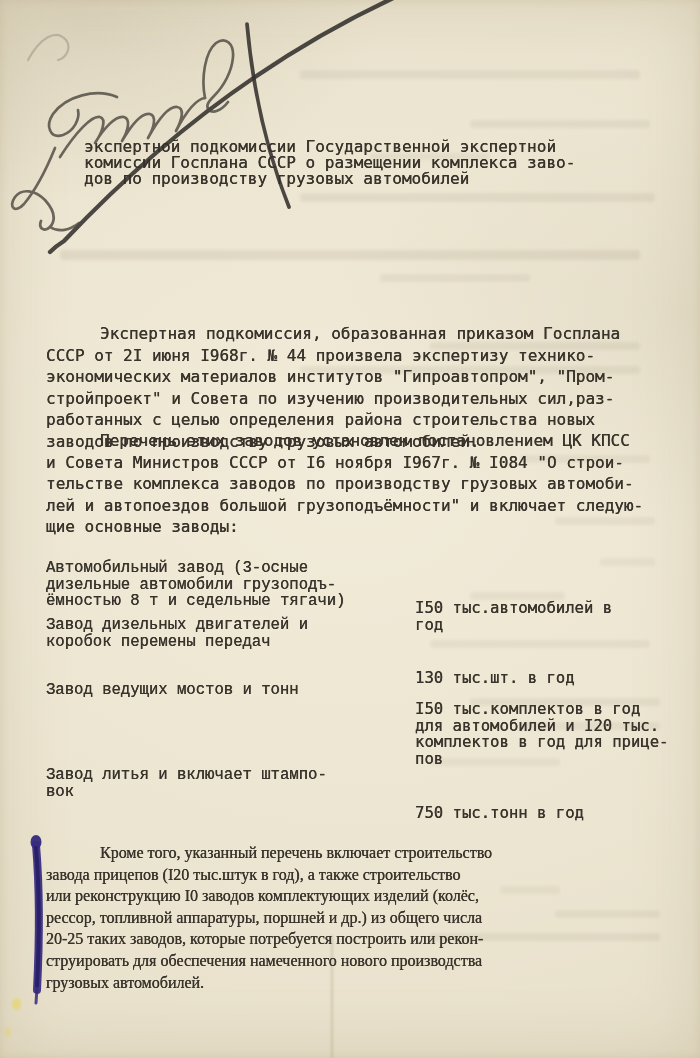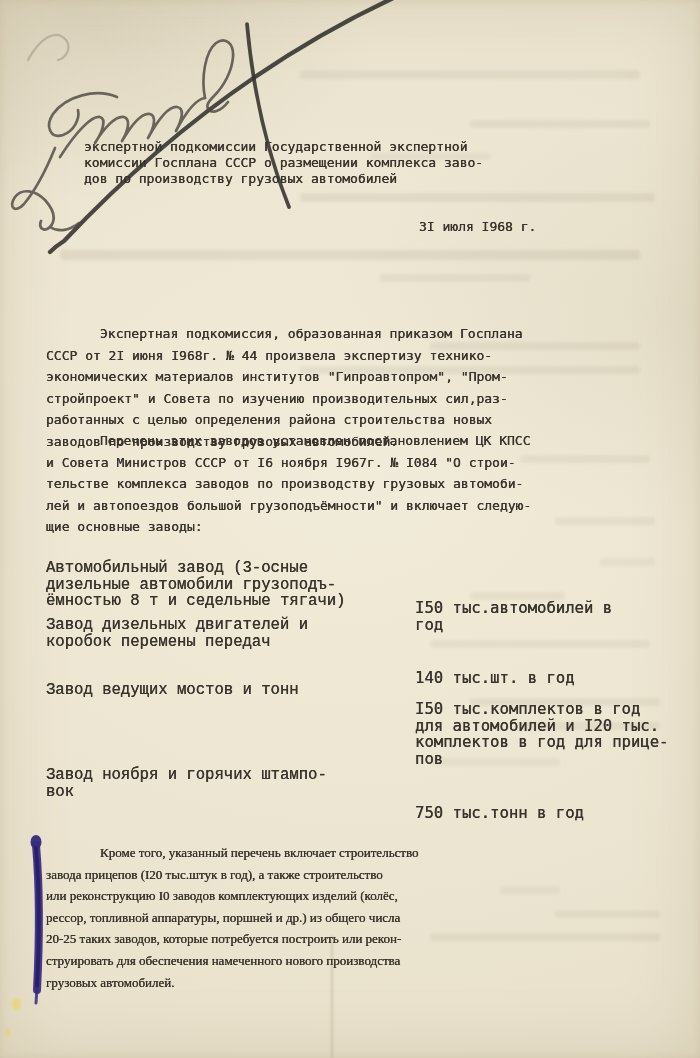--- a/index.html
+++ b/index.html
@@ -6,21 +6,21 @@
   .page{
     position:relative;width:700px;height:1058px;overflow:hidden;
     font-family:"DejaVu Sans Mono","Liberation Mono",monospace;
     color:#38332b;
     background:
       radial-gradient(ellipse 420px 260px at 12% 2%, rgba(186,176,148,.28), transparent 70%),
       radial-gradient(ellipse 500px 300px at 96% 30%, rgba(197,188,158,.20), transparent 70%),
       radial-gradient(ellipse 900px 700px at 50% 45%, #f1ebd9 0%, #ece5d1 55%, #e7dfc9 100%);
     box-shadow:inset 0 0 70px rgba(145,125,85,.20), inset 0 0 8px rgba(145,125,85,.15);
   }
-  .typed{position:absolute;white-space:pre-line;font-size:13px;line-height:21.6px;
+  .typed{position:absolute;white-space:pre-line;font-size:16px;line-height:21.6px;
     text-shadow:0 0 .5px rgba(56,51,43,.95), .4px .3px 0 rgba(56,51,43,.28);}
   .title{left:254px;top:113px;font-size:16px;letter-spacing:.4px;line-height:22px;}
   .subtitle{left:84px;top:139px;line-height:15.8px;}
   .date{left:419px;top:216px;}
   .p1{left:46px;top:287px;text-indent:54px;width:600px;margin-top:36px;}
   .p2{left:46px;top:430px;text-indent:54px;width:600px;}
   .p3{left:46px;top:842px;text-indent:54px;width:620px;font-family:Liberation Serif, serif;}
   .fname,.fcap{position:absolute;white-space:pre-line;font-size:15.6px;line-height:16.6px;
     text-shadow:0 0 .5px rgba(56,51,43,.95), .4px .3px 0 rgba(56,51,43,.28);}
   .fname{left:46px;font-family:Liberation Mono, monospace;}
@@ -64,48 +64,47 @@
   <div class="bleed" style="left:555px;top:910px;width:105px;height:8px;opacity:.09"></div>
   <div class="bleed" style="left:430px;top:933px;width:230px;height:8px;opacity:.10"></div>
   <div class="crease"></div>
   <div class="spot-y1"></div>
   <div class="spot-y2"></div>
 
   <div class="content">
     <div class="typed subtitle">экспертной подкомиссии Государственной экспертной
 комиссии Госплана СССР о размещении комплекса заво-
 дов по производству грузовых автомобилей</div>
-    <div class="typed date">3I июля I968 г.</div>
     <div class="typed p1">Экспертная подкомиссия, образованная приказом Госплана
 СССР от 2I июня I968г. № 44 произвела экспертизу технико-
 экономических материалов институтов "Гипроавтопром", "Пром-
 стройпроект" и Совета по изучению производительных сил,раз-
 работанных с целью определения района строительства новых
 заводов по производству грузовых автомобилей.</div>
     <div class="typed p2">Перечень этих заводов установлен постановлением ЦК КПСС
 и Совета Министров СССР от I6 ноября I967г. № I084 "О строи-
 тельстве комплекса заводов по производству грузовых автомоби-
 лей и автопоездов большой грузоподъёмности" и включает следую-
 щие основные заводы:</div>
 
     <div>
       <div class="fname f0n">Автомобильный завод (3-осные
 дизельные автомобили грузоподъ-
 ёмностью 8 т и седельные тягачи)</div>
       <div class="fcap  f0c">I50 тыс.автомобилей в
 год</div>
       <div class="fname f1n">Завод дизельных двигателей и
 коробок перемены передач</div>
-      <div class="fcap  f1c">140 тыс.шт. в год</div>
+      <div class="fcap  f1c">130 тыс.шт. в год</div>
       <div class="fname f2n">Завод ведущих мостов и тонн</div>
       <div class="fcap  f2c">I50 тыс.комплектов в год
 для автомобилей и I20 тыс.
 комплектов в год для прице-
 пов</div>
-      <div class="fname f3n">Завод ноября и горячих штампо-
+      <div class="fname f3n">Завод литья и включает штампо-
 вок</div>
       <div class="fcap  f3c">750 тыс.тонн в год</div>
     </div>
 
     <div class="typed p3">Кроме того, указанный перечень включает строительство
 завода прицепов (I20 тыс.штук в год), а также строительство
 или реконструкцию I0 заводов комплектующих изделий (колёс,
 рессор, топливной аппаратуры, поршней и др.) из общего числа
 20-25 таких заводов, которые потребуется построить или рекон-
 струировать для обеспечения намеченного нового производства

